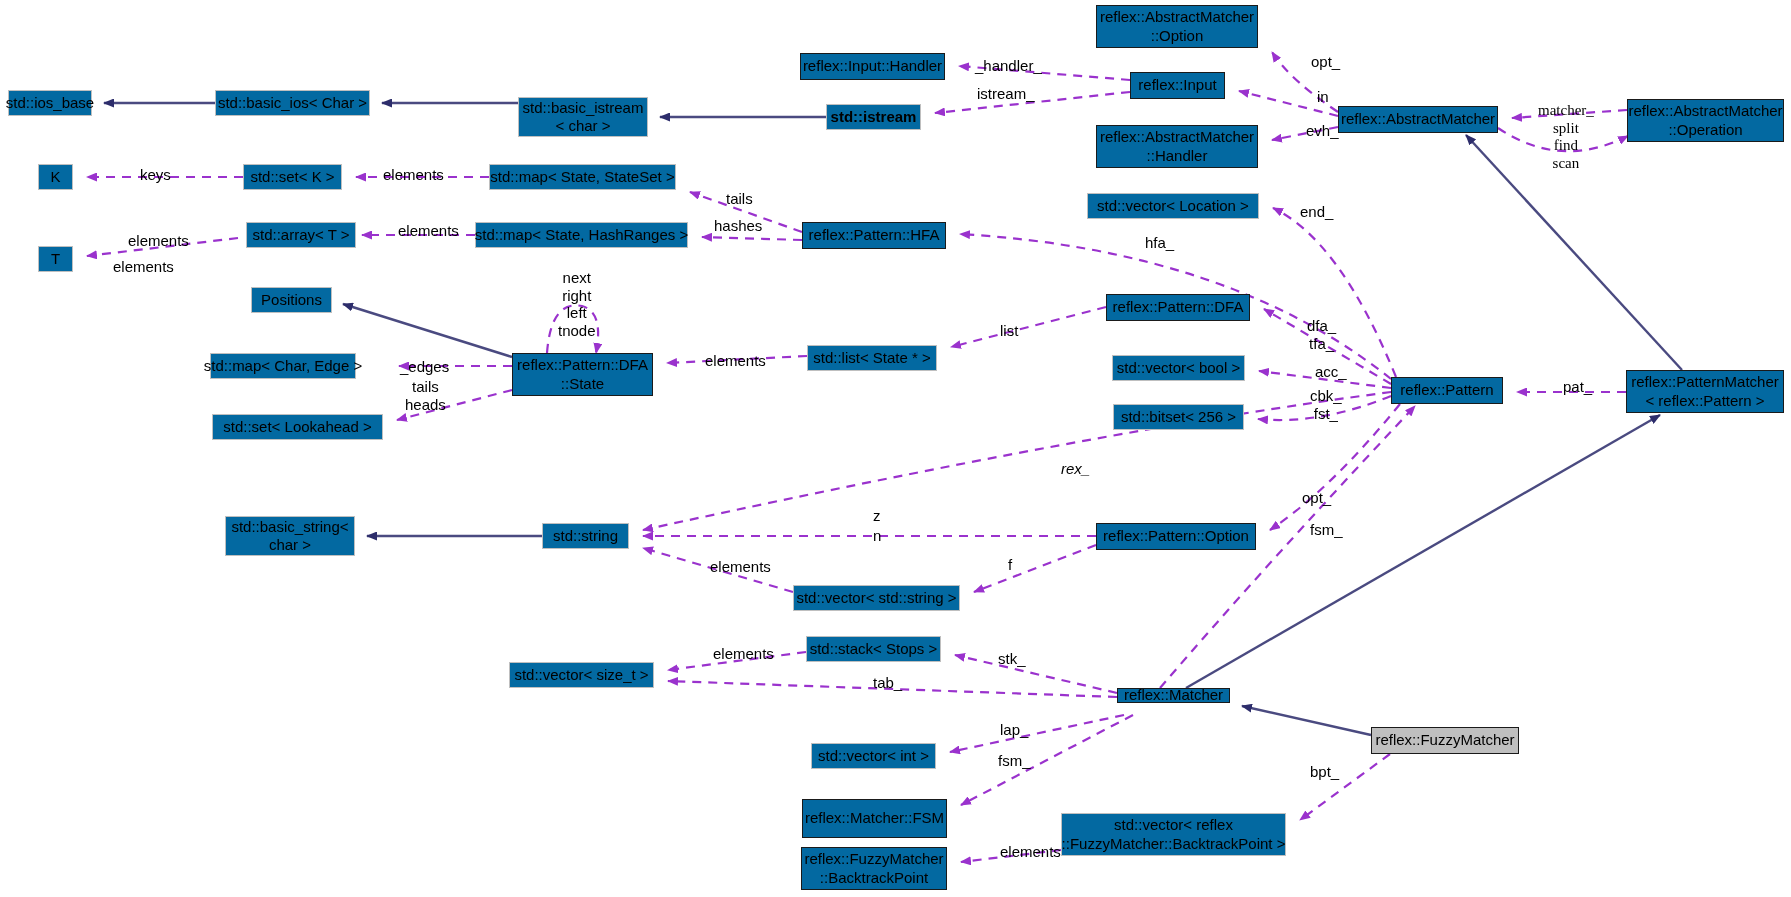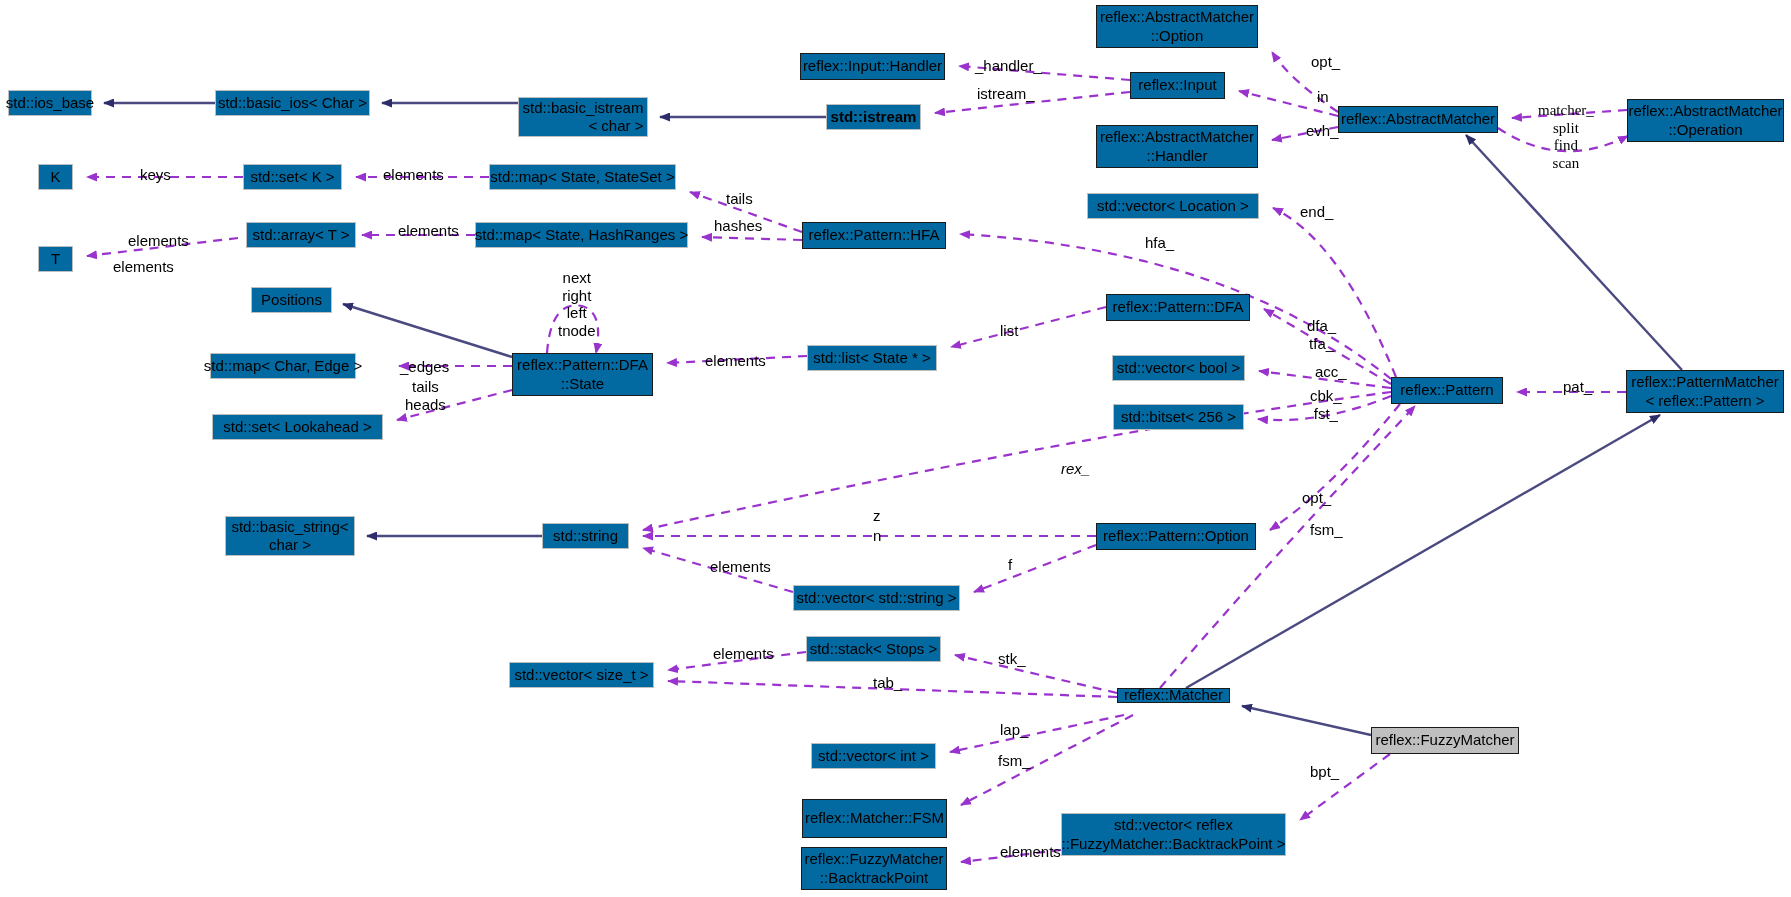--- a/index.html
+++ b/index.html
@@ -115,21 +115,21 @@
       <path d="M1160,688 Q1270,560 1415,406" marker-end="url(#arrU)"></path>
 
       <path d="M1390,754 L1300,820" marker-end="url(#arrU)"></path>
       <path d="M1061,850 L961,862" marker-end="url(#arrU)"></path>
     </g>
   </svg>
 
   <div id="nodes-layer">
       <div class="node std" style="left: 8px; top: 90px; width: 84px; height: 26px;">std::ios_base</div>
       <div class="node std" style="left: 215px; top: 90px; width: 155px; height: 26px;">std::basic_ios&lt; Char &gt;</div>
-      <div class="node std" style="left: 518px; top: 97px; width: 130px; height: 40px; text-align: right;">std::basic_istream
+      <div class="node std" style="left: 518px; top: 97px; width: 130px; height: 40px;">std::basic_istream
 &lt; char &gt;</div>
       <div class="node std" style="left: 826px; top: 104px; width: 95px; height: 26px; font-weight: bold;">std::istream</div>
       <div class="node cls" style="left: 800px; top: 53px; width: 145px; height: 27px;">reflex::Input::Handler</div>
       <div class="node cls" style="left: 1130px; top: 72px; width: 95px; height: 27px;">reflex::Input</div>
       <div class="node cls" style="left: 1096px; top: 5px; width: 162px; height: 43px;">reflex::AbstractMatcher
 ::Option</div>
       <div class="node cls" style="left: 1096px; top: 125px; width: 162px; height: 43px;">reflex::AbstractMatcher
 ::Handler</div>
       <div class="node std" style="left: 1087px; top: 193px; width: 172px; height: 26px;">std::vector&lt; Location &gt;</div>
       <div class="node cls" style="left: 1338px; top: 106px; width: 160px; height: 27px;">reflex::AbstractMatcher</div>

